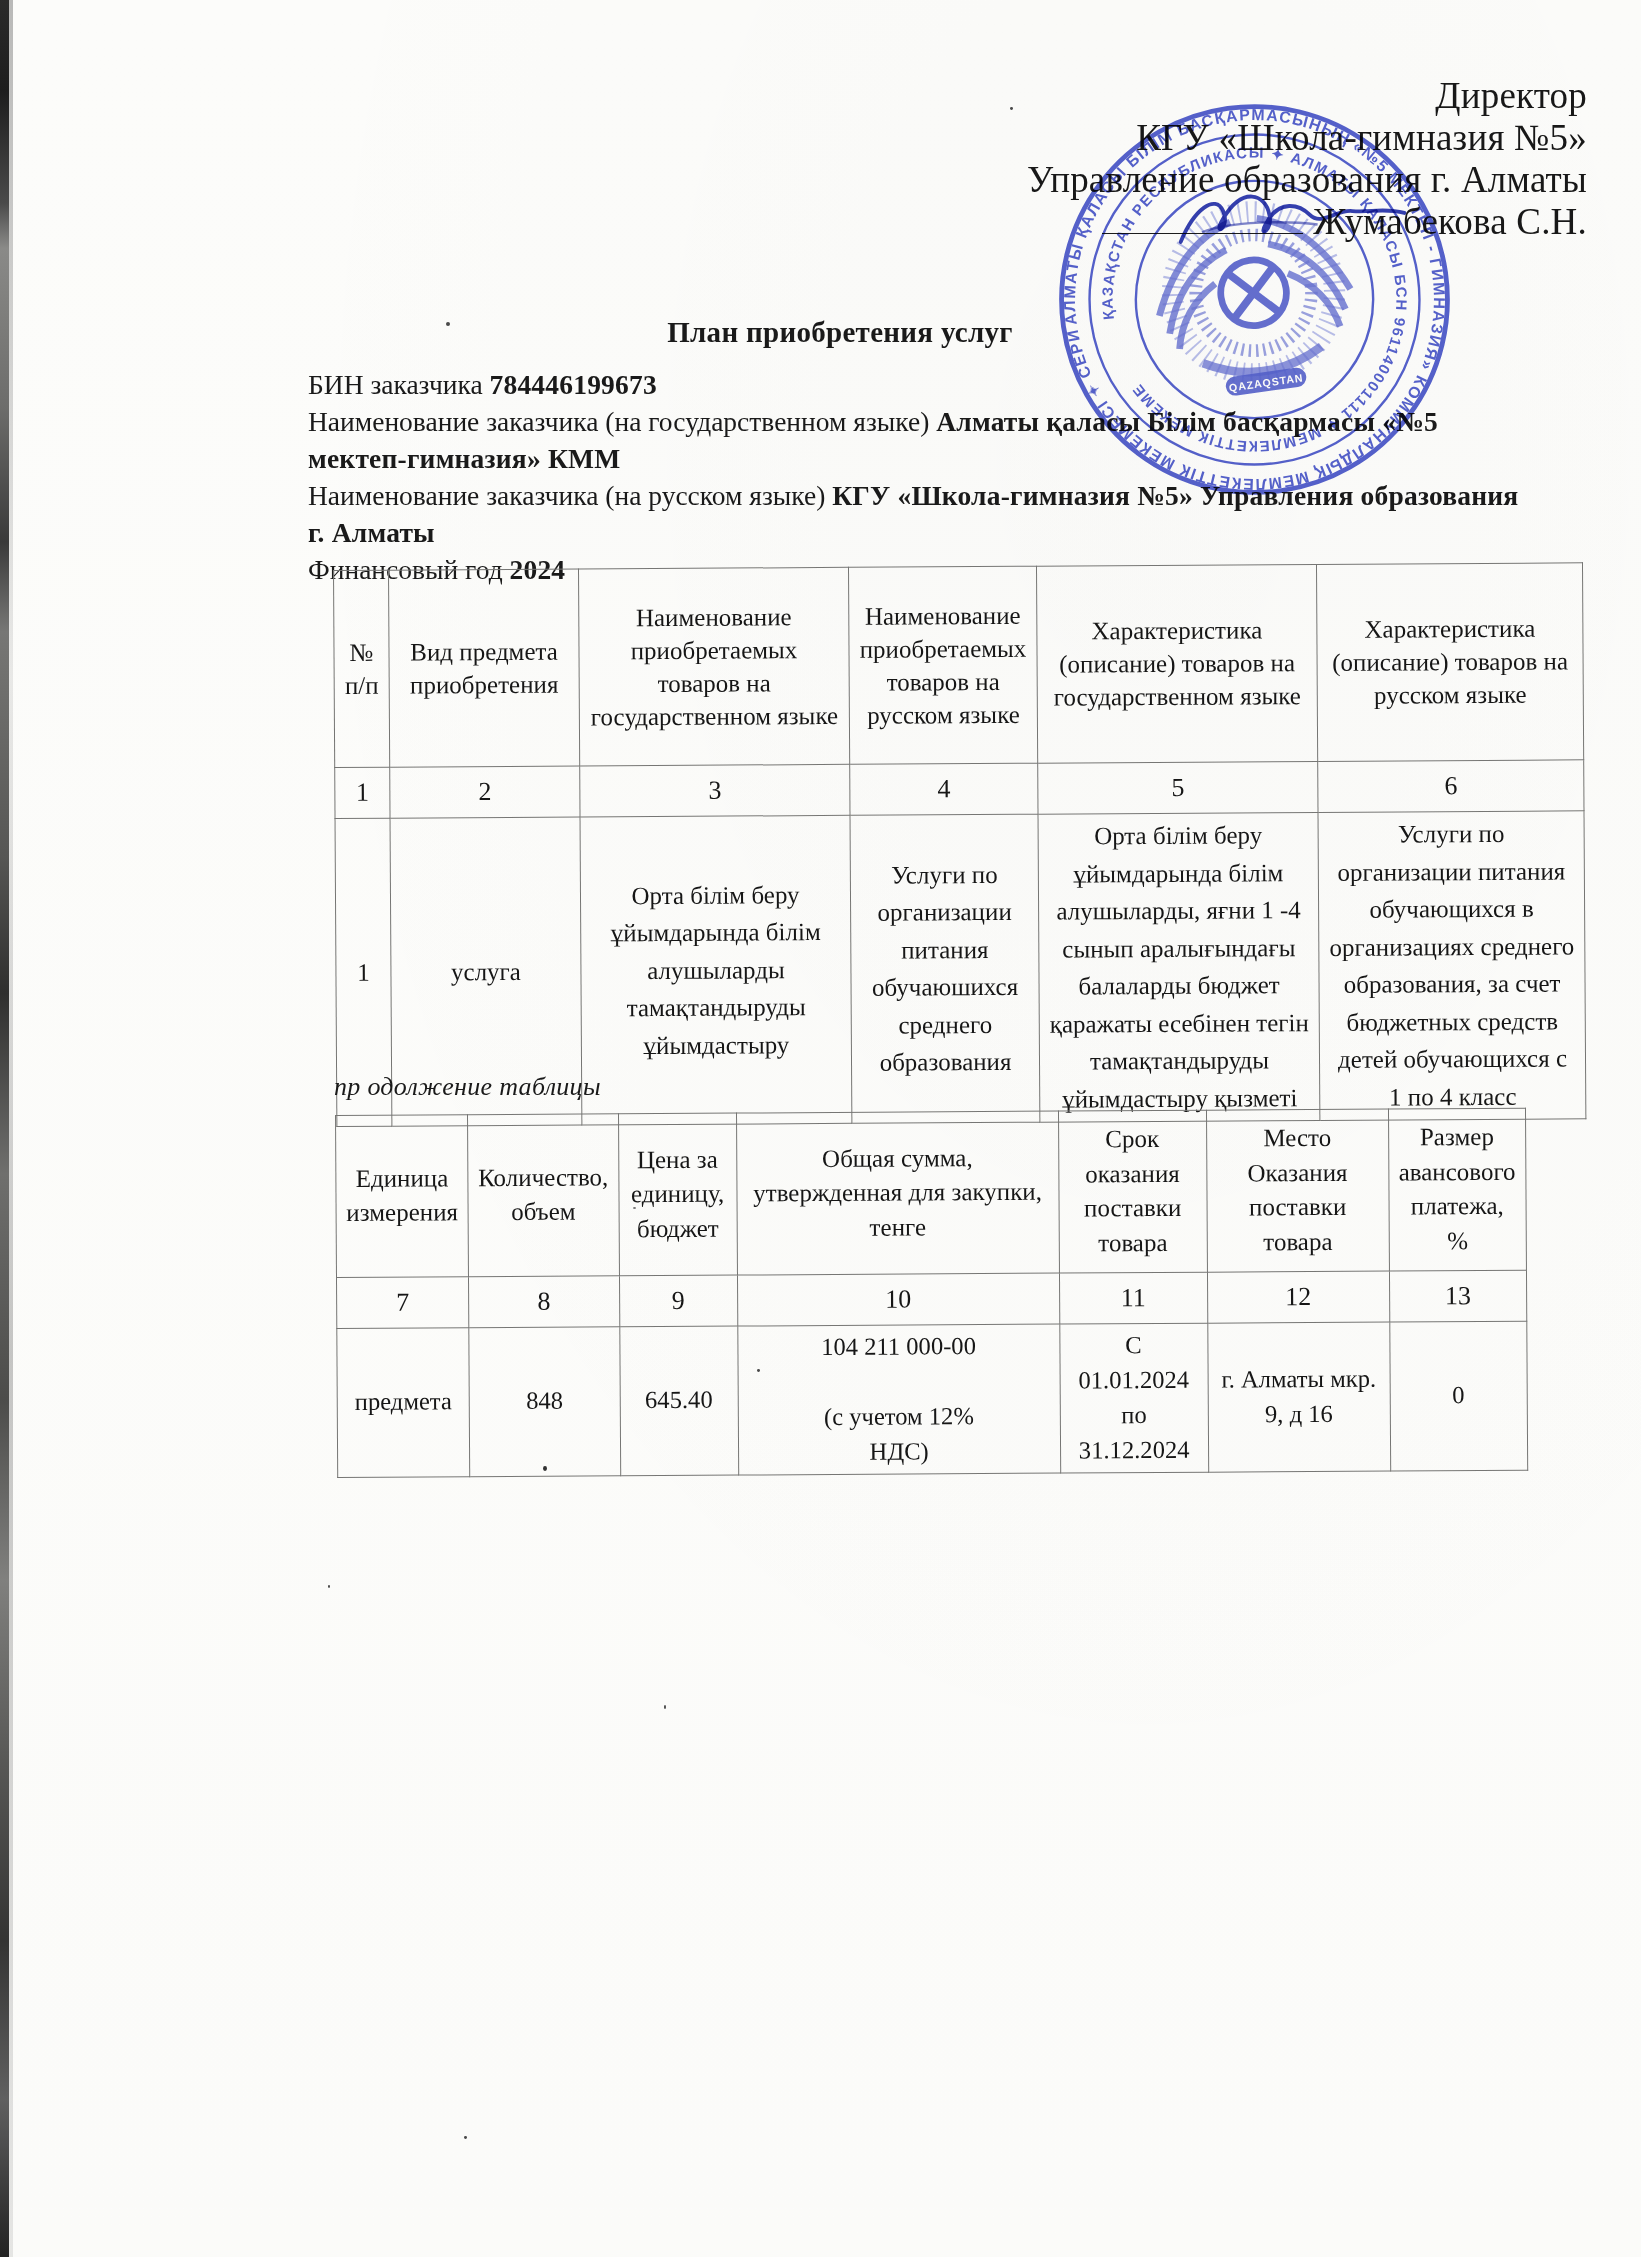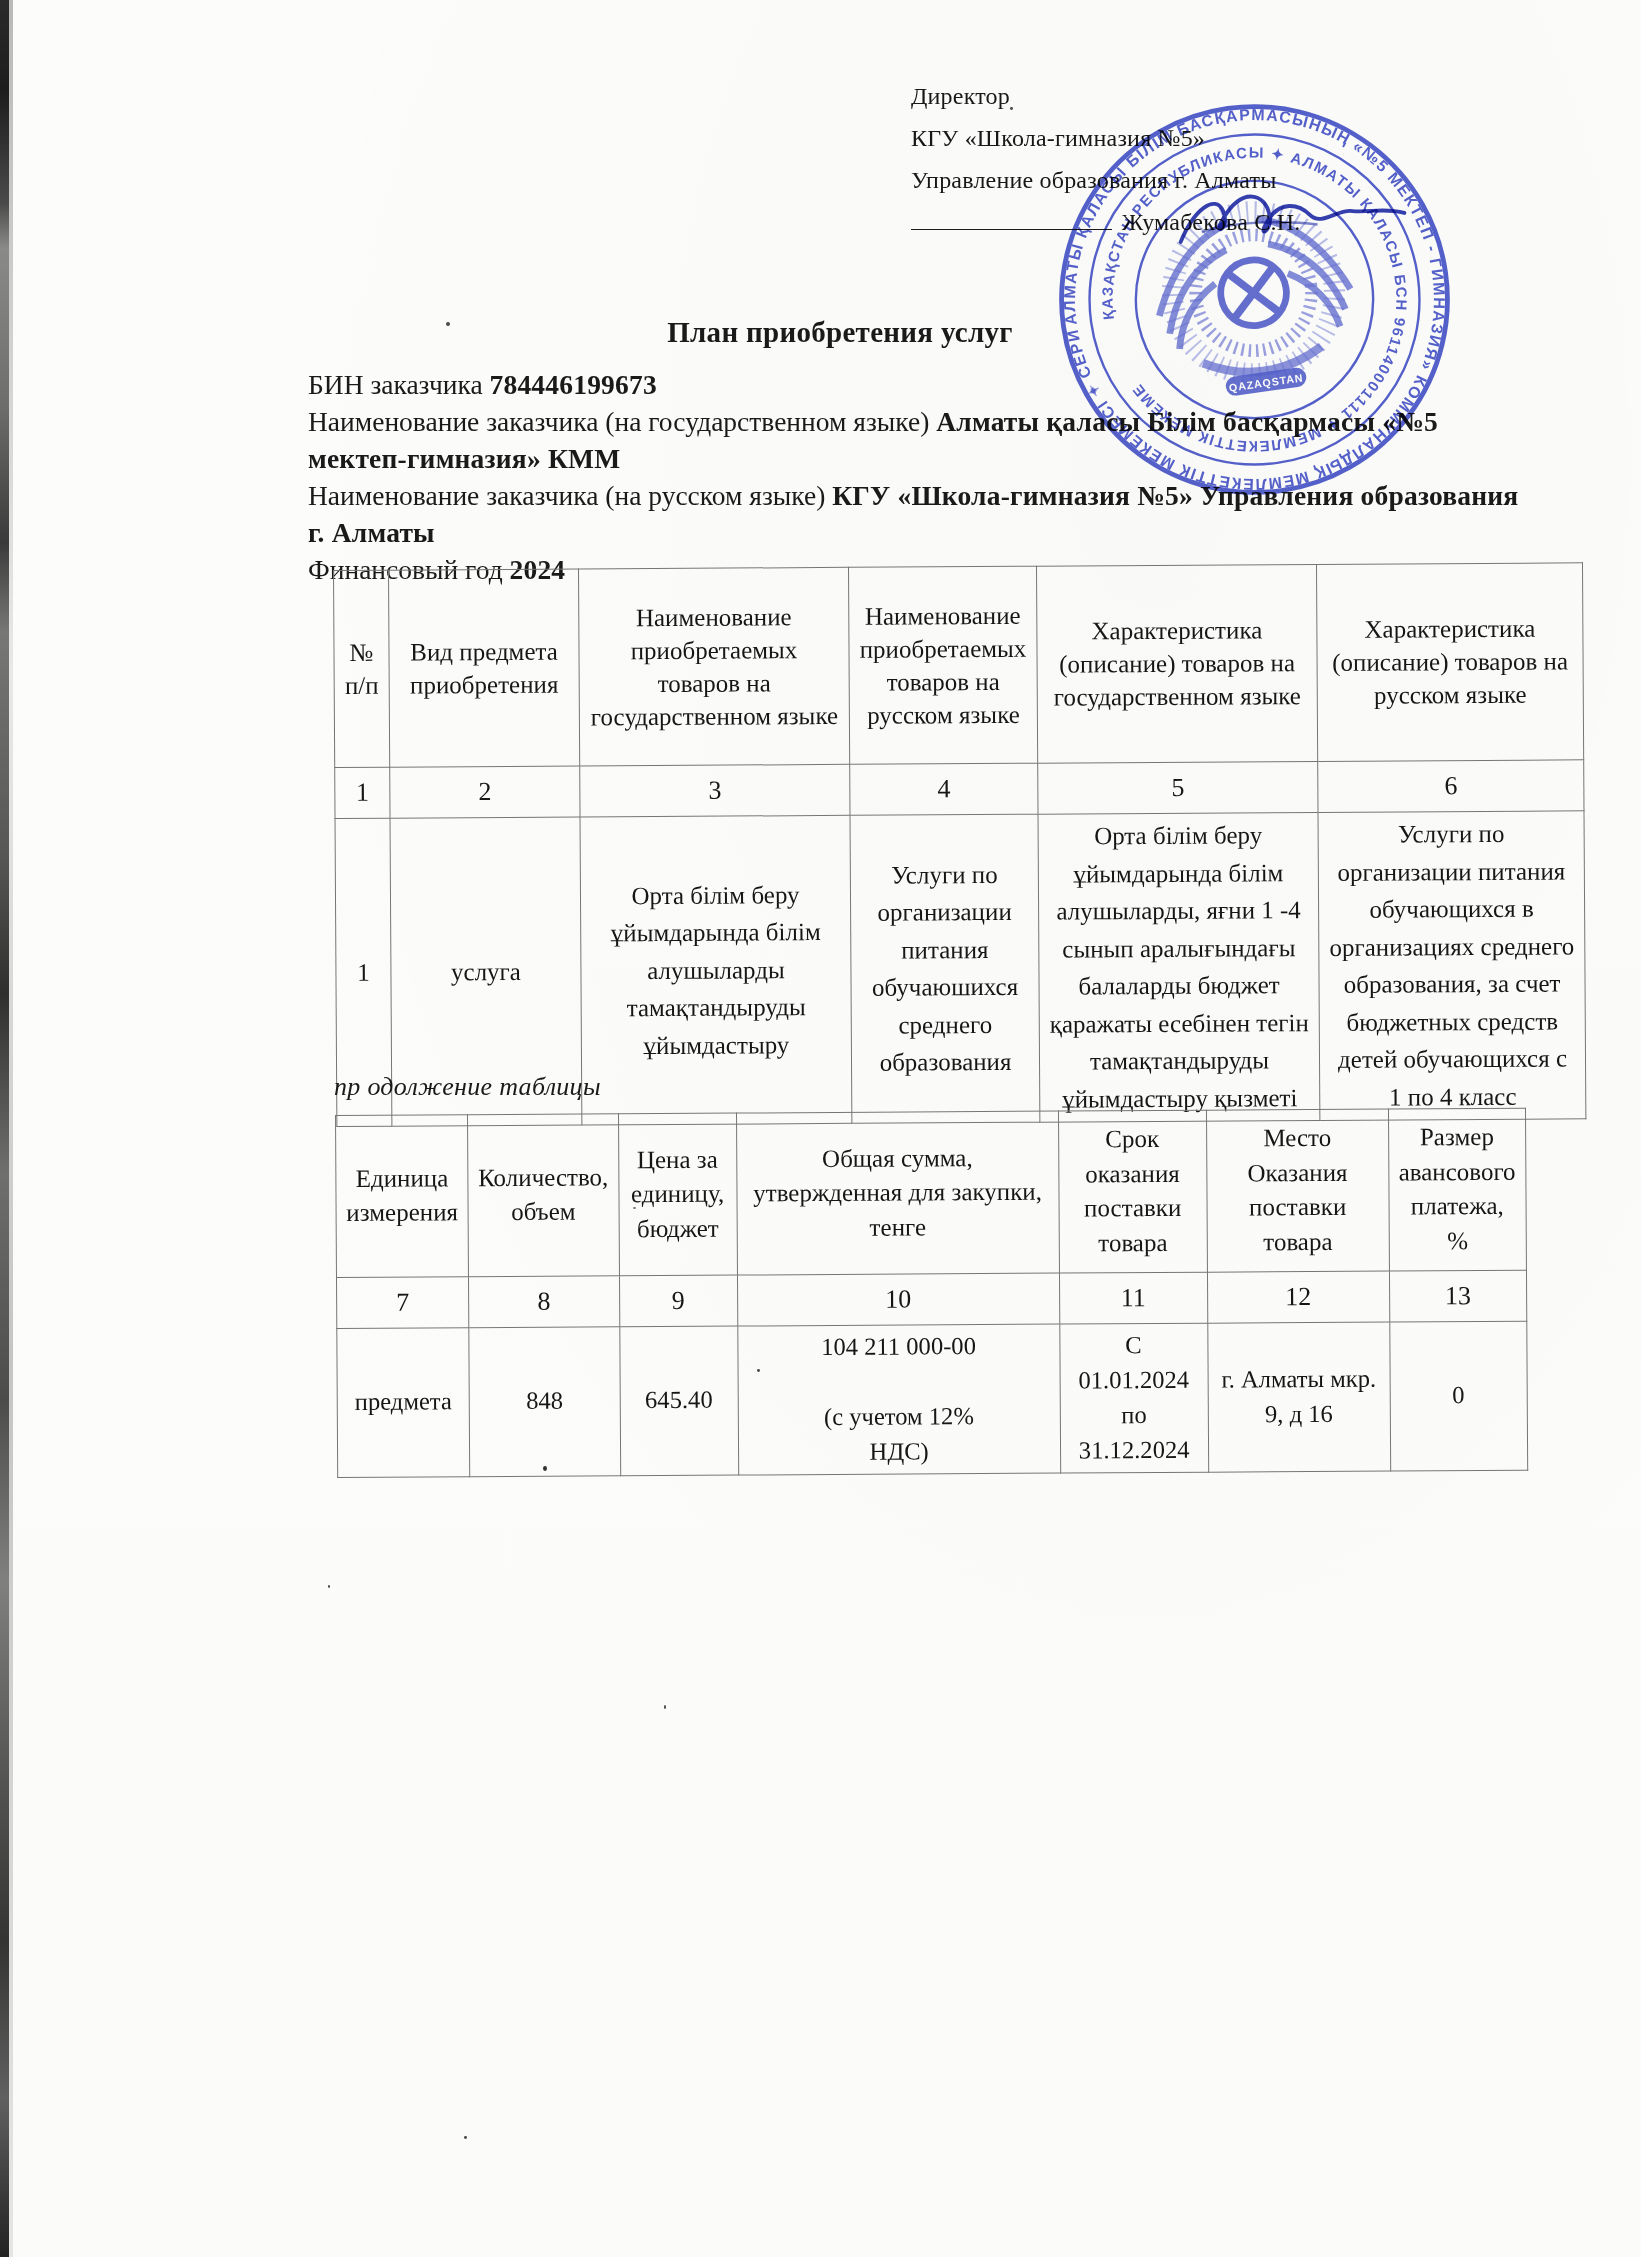--- a/index.html
+++ b/index.html
@@ -21,21 +21,21 @@
       #2f2f2e 44%, #6f6f6d 52%, #4c4c4a 62%, #80807e 70%,
       #585856 78%, #343433 86%, #606060 93%, #222 100%);
   }
   .scan-edge2{position:absolute;left:8.7px;top:0;width:3.9px;height:2257px;
     background:linear-gradient(180deg,rgba(60,60,60,.35),rgba(120,120,120,.15) 30%,rgba(70,70,70,.3) 60%,rgba(130,130,130,.18));}
   .speck{position:absolute;border-radius:50%;background:#4a4a4a;}
 
   
   .hdr-right{
     position:absolute;top:75px;right:54px;width:676px;
-    text-align:left;font-size:24px;line-height:42px;z-index:2;
+    text-align:right;font-size:37px;line-height:42px;z-index:2;
     letter-spacing:0.2px;color:#181818;
   }
   .sig-underline{display:inline-block;width:201px;border-bottom:1.9px solid #1c1c1c;margin-right:9.7px;}
 
   
   .stamp{position:absolute;left:1050px;top:95px;width:409px;height:409px;z-index:3;
     mix-blend-mode:multiply;opacity:.92;transform:rotate(-8deg);}
   .signature{position:absolute;left:1173px;top:182px;width:241px;height:87px;z-index:4;mix-blend-mode:multiply;}
 
   

